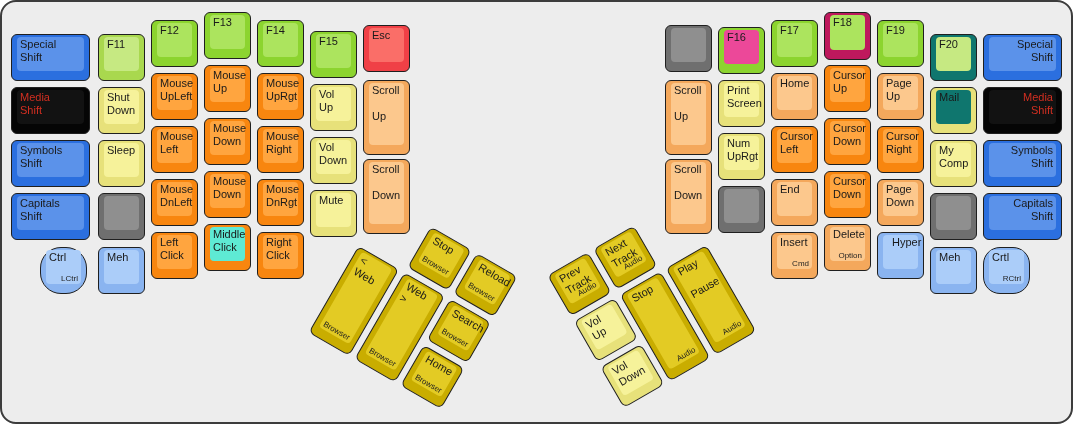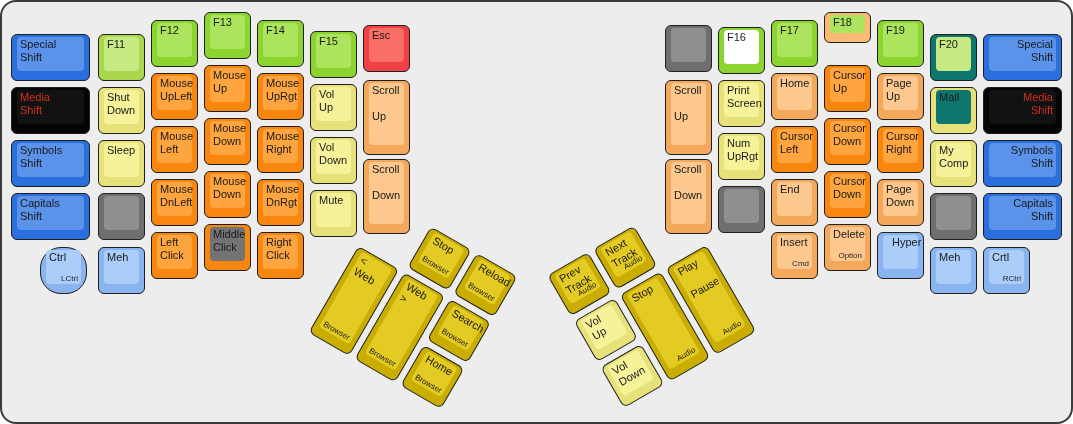--- a/index.html
+++ b/index.html
@@ -134,21 +134,21 @@
 Down</div>
         </div>
       </div>
       <div class="key" style="left: 202px; top: 169px; width: 47px; height: 47px; background: rgb(248, 134, 15);">
         <div class="keytop" style="background: rgb(255, 165, 63);">
           <div class="klabel" style="color: rgb(26, 26, 26);">Mouse
 Down</div>
         </div>
       </div>
       <div class="key" style="left: 202px; top: 222px; width: 47px; height: 47px; background: rgb(248, 134, 15);">
-        <div class="keytop" style="background: #737373;">
+        <div class="keytop" style="background: #5eead4;">
           <div class="klabel" style="color: rgb(26, 26, 26);">Middle
 Click</div>
         </div>
       </div>
       <div class="key" style="left: 255px; top: 18px; width: 47px; height: 47px; background: rgb(140, 212, 47);">
         <div class="keytop" style="background: rgb(172, 228, 94);">
           <div class="klabel" style="color: rgb(26, 26, 26);">F14</div>
         </div>
       </div>
       <div class="key" style="left: 255px; top: 71px; width: 47px; height: 47px; background: rgb(248, 134, 15);">
@@ -227,21 +227,21 @@
         </div>
       </div>
       <div class="key" style="left: 663px; top: 157px; width: 47px; height: 75px; background: rgb(244, 168, 92);">
         <div class="keytop" style="background: rgb(252, 200, 141);">
           <div class="klabel" style="color: rgb(26, 26, 26);">Scroll
 
 Down</div>
         </div>
       </div>
       <div class="key" style="left: 716px; top: 25px; width: 47px; height: 47px; background: rgb(140, 212, 47);">
-        <div class="keytop" style="background: #ffffff;">
+        <div class="keytop" style="background: #ec4899;">
           <div class="klabel" style="color: rgb(26, 26, 26);">F16</div>
         </div>
       </div>
       <div class="key" style="left: 716px; top: 78px; width: 47px; height: 47px; background: rgb(231, 225, 122);">
         <div class="keytop" style="background: rgb(246, 242, 154);">
           <div class="klabel" style="color: rgb(26, 26, 26);">Print
 Screen</div>
         </div>
       </div>
       <div class="key" style="left: 716px; top: 131px; width: 47px; height: 47px; background: rgb(231, 225, 122);">
@@ -273,21 +273,21 @@
         <div class="keytop" style="background: rgb(252, 200, 141);">
           <div class="klabel" style="color: rgb(26, 26, 26);">End</div>
         </div>
       </div>
       <div class="key" style="left: 769px; top: 230px; width: 47px; height: 47px; background: rgb(244, 168, 92);">
         <div class="keytop" style="background: rgb(252, 200, 141);">
           <div class="klabel" style="color: rgb(26, 26, 26);">Insert</div>
           <div class="ksub br">Cmd</div>
         </div>
       </div>
-      <div class="key" style="left: 822px; top: 10px; width: 47px; height: 31px; background: #fdba74;">
+      <div class="key" style="left: 822px; top: 10px; width: 47px; height: 48px; background: #be185d;">
         <div class="keytop" style="background: rgb(172, 228, 94);">
           <div class="klabel" style="color: rgb(26, 26, 26);">F18</div>
         </div>
       </div>
       <div class="key" style="left: 822px; top: 63px; width: 47px; height: 47px; background: rgb(248, 134, 15);">
         <div class="keytop" style="background: rgb(255, 165, 63);">
           <div class="klabel" style="color: rgb(26, 26, 26);">Cursor
 Up</div>
         </div>
       </div>
@@ -378,21 +378,21 @@
           <div class="klabel r" style="color: rgb(26, 26, 26);">Symbols
 Shift</div>
         </div>
       </div>
       <div class="key" style="left: 981px; top: 191px; width: 79px; height: 47px; background: rgb(43, 111, 223);">
         <div class="keytop" style="background: rgb(91, 146, 234);">
           <div class="klabel r" style="color: rgb(26, 26, 26);">Capitals
 Shift</div>
         </div>
       </div>
-      <div class="key" style="left: 981px; top: 245px; width: 47px; height: 47px; background: rgb(138, 180, 240);">
+      <div class="key" style="left: 981px; top: 245px; width: 47px; height: 47px; background: rgb(138, 180, 240); border-radius: 17px;">
         <div class="keytop" style="background: rgb(171, 205, 249);">
           <div class="klabel" style="color: rgb(26, 26, 26);">Crtl</div>
           <div class="ksub br">RCtrl</div>
         </div>
       </div>
       <div class="cluster" style="width: 159px; height: 159px; left: 383px; top: 198px; transform-origin: 0px 0px; transform: rotate(30deg);">
         <div class="key" style="left: 53px; top: 0px; width: 47px; height: 47px; background: rgb(201, 173, 0);">
           <div class="keytop" style="background: rgb(227, 203, 36);">
             <div class="klabel" style="color: rgb(26, 26, 26);">Stop</div>
             <div class="ksub bc">Browser</div>

